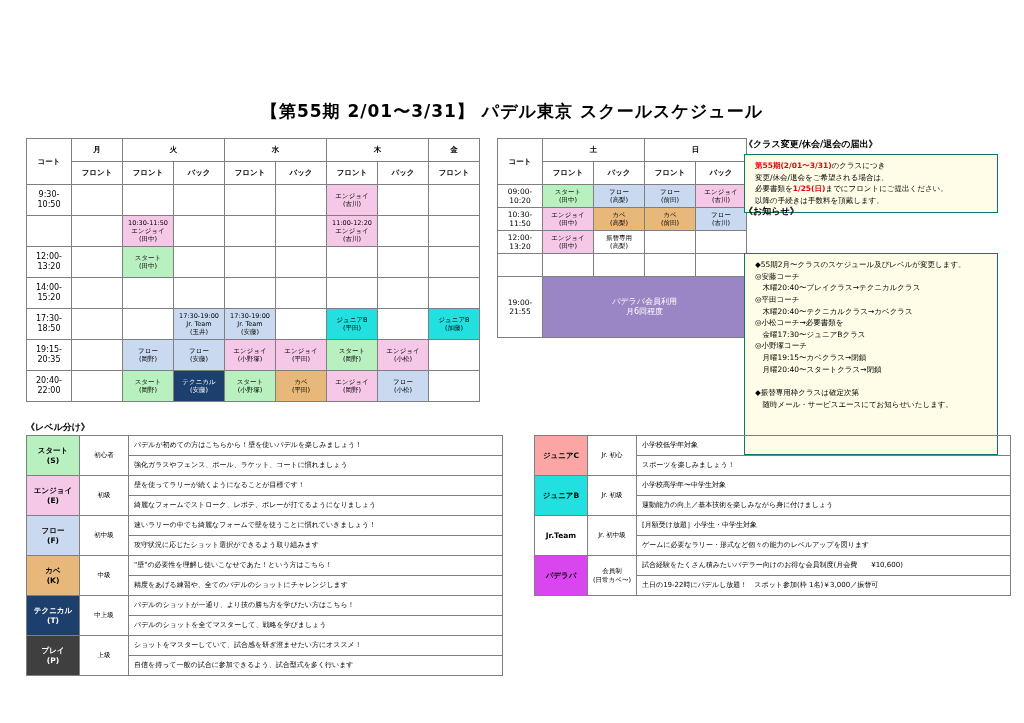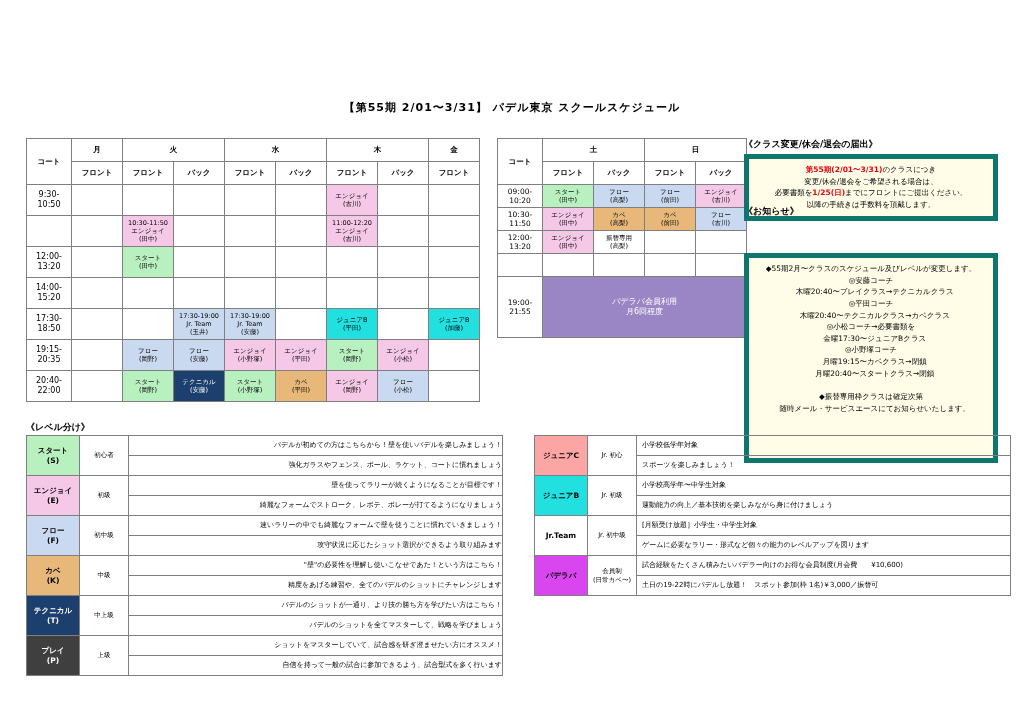--- a/index.html
+++ b/index.html
@@ -1,50 +1,50 @@
 <!DOCTYPE html>
 <html><head>
 <meta charset="utf-8">
 <style>
   html,body{margin:0;padding:0;background:#ffffff;}
   body{width:1024px;height:723px;font-family:"DejaVu Sans","Liberation Sans",sans-serif;color:#000;}
   .page{position:relative;width:1024px;height:723px;}
-  .title{position:absolute;left:0;top:100px;width:1024px;text-align:center;font-size:11px;font-weight:bold;letter-spacing:1px;}
+  .title{position:absolute;left:0;top:100px;width:1024px;text-align:center;font-size:17px;font-weight:bold;letter-spacing:1px;}
 
   table{border-collapse:collapse;}
   td,th{border:1px solid #7f7f7f;font-size:7.5px;text-align:center;vertical-align:middle;padding:0;line-height:1.25;}
 
   
   .sched{position:absolute;left:26px;top:138px;}
   .sched td{width:50px;height:22px;}
   .sched .hcourt{width:44px;}
   .sched .rowtime{font-size:8px;}
   .sched .tall{height:30px;}
 
   
   .sched2{position:absolute;left:497px;top:138px;}
   .sched2 td{width:50px;height:22px;}
   .sched2 .hcourt{width:44px;}
 
   
   .noteA{position:absolute;left:744px;top:138px;width:254px;}
   .noteB{position:absolute;left:744px;top:205px;width:254px;}
   .note-h{font-size:9px;font-weight:bold;margin-bottom:3px;}
-  .note-box{border:5px solid #0f766e;background:#fffde7;padding:5px 10px;font-size:7.5px;line-height:1.55;text-align:center;}
+  .note-box{border:1px solid #0f766e;background:#fffde7;padding:5px 10px;font-size:7.5px;line-height:1.55;}
   .red{color:#e8000b;font-weight:bold;}
   .noteB .note-box{min-height:190px;margin-top:35px;}
 
   
   .lvl-h{position:absolute;font-size:9px;font-weight:bold;}
   .lvlL{position:absolute;left:26px;top:435px;}
   .lvlR{position:absolute;left:534px;top:435px;}
   .lvlL td,.lvlR td{height:19px;}
   .lvlL .c1{width:52px;}
   .lvlL .c2{width:48px;}
-  .lvlL .c3{width:368px;text-align:right;padding-left:5px;}
+  .lvlL .c3{width:368px;text-align:left;padding-left:5px;}
   .lvlR .c1{width:52px;}
   .lvlR .c2{width:48px;}
   .lvlR .c3{width:368px;text-align:left;padding-left:5px;}
   .lvl-name{font-size:7.5px;}
   .lvl-sub{font-size:6.5px;}
   .b{font-weight:bold;}
   .s6{font-size:6.5px;}
   .s7{font-size:7px;}
   .hdr{background:#ffffff;font-weight:bold;}
   .padelva{background:#9a86c4;color:#fff;font-size:8px;}

